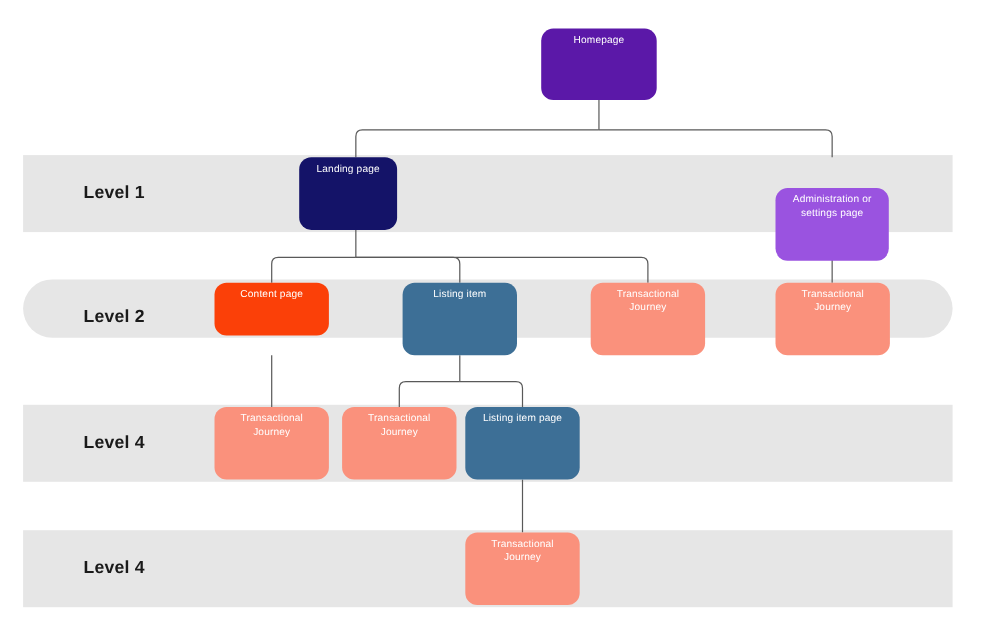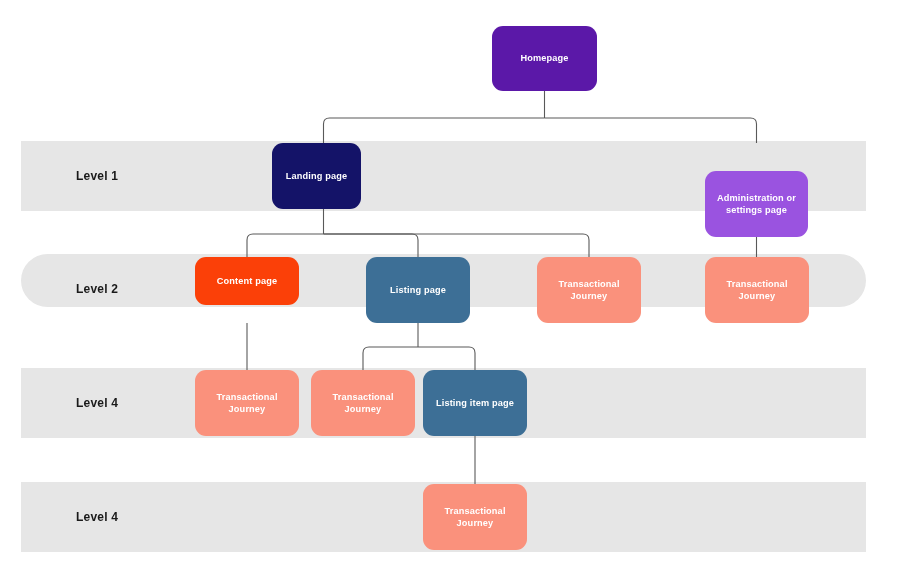--- a/index.html
+++ b/index.html
@@ -25,45 +25,44 @@
     height: 70px;
     z-index: 1;
   }
   .level-label {
     position: absolute;
     left: 55px;
     top: 0;
     height: 70px;
     display: flex;
     align-items: center;
-    font-size: 12px;
+    font-size: 16px;
     font-weight: bold;
     color: #1a1a1a;
     letter-spacing: 0.2px;
     z-index: 3;
   }
   #connectors {
     position: absolute;
     left: 0;
     top: 0;
     width: 902px;
     height: 581px;
     z-index: 2;
     pointer-events: none;
   }
   .node {
     position: absolute;
     border-radius: 11px;
     display: flex;
-    align-items: center;
     justify-content: center;
     text-align: center;
     color: #ffffff;
     font-size: 9.2px;
-    font-weight: bold;
+    font-weight: normal;
     line-height: 1.35;
     letter-spacing: 0.15px;
     box-sizing: border-box;
     padding: 4px 6px;
     z-index: 4;
   }
   .node .node-text {
     display: block;
     white-space: pre-line;
   }
@@ -112,21 +111,21 @@
         <span class="node-text">Landing page</span>
       </div>
       <div class="node" style="left: 705px; top: 143px; width: 103px; height: 66px; background: rgb(154, 83, 224); margin-top: 28px;">
         <span class="node-text">Administration or
 settings page</span>
       </div>
       <div class="node" style="left: 195px; top: 257px; width: 104px; height: 48px; background: rgb(251, 64, 8);">
         <span class="node-text">Content page</span>
       </div>
       <div class="node" style="left: 366px; top: 257px; width: 104px; height: 66px; background: rgb(61, 111, 150);">
-        <span class="node-text">Listing page</span>
+        <span class="node-text">Listing item</span>
       </div>
       <div class="node" style="left: 537px; top: 257px; width: 104px; height: 66px; background: rgb(250, 145, 124);">
         <span class="node-text">Transactional Journey</span>
       </div>
       <div class="node" style="left: 705px; top: 257px; width: 104px; height: 66px; background: rgb(250, 145, 124);">
         <span class="node-text">Transactional Journey</span>
       </div>
       <div class="node" style="left: 195px; top: 370px; width: 104px; height: 66px; background: rgb(250, 145, 124);">
         <span class="node-text">Transactional Journey</span>
       </div>

